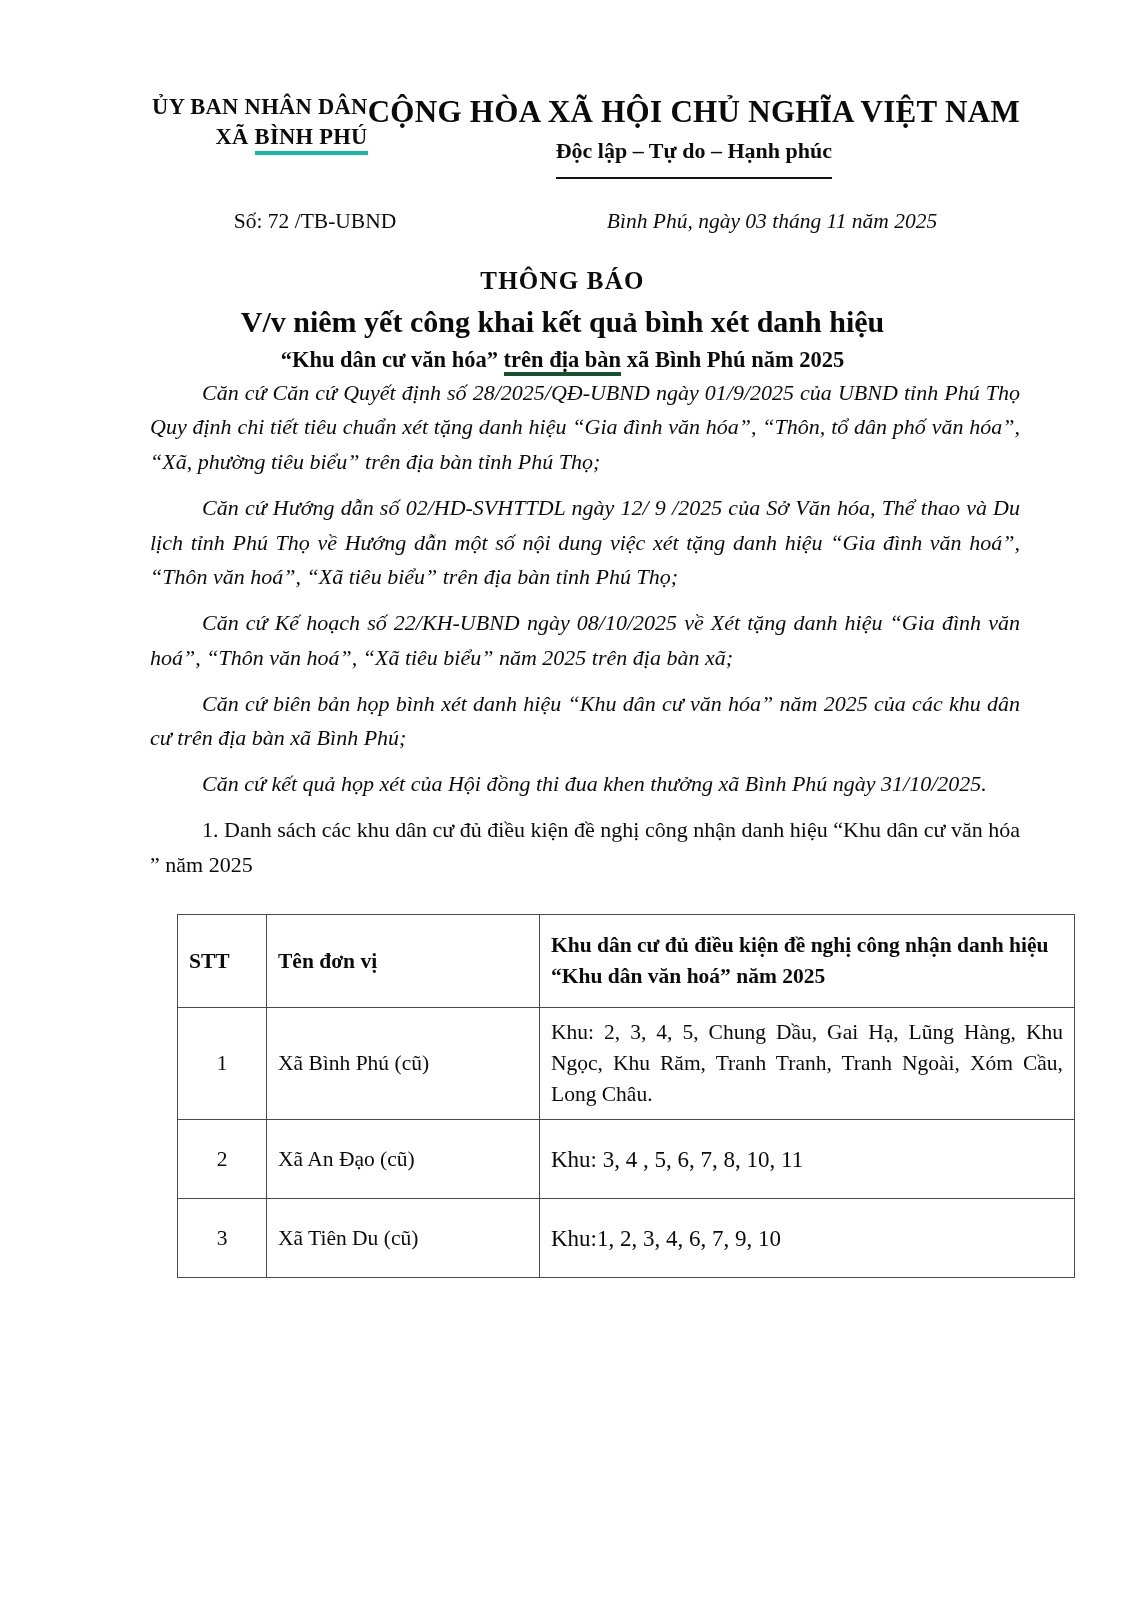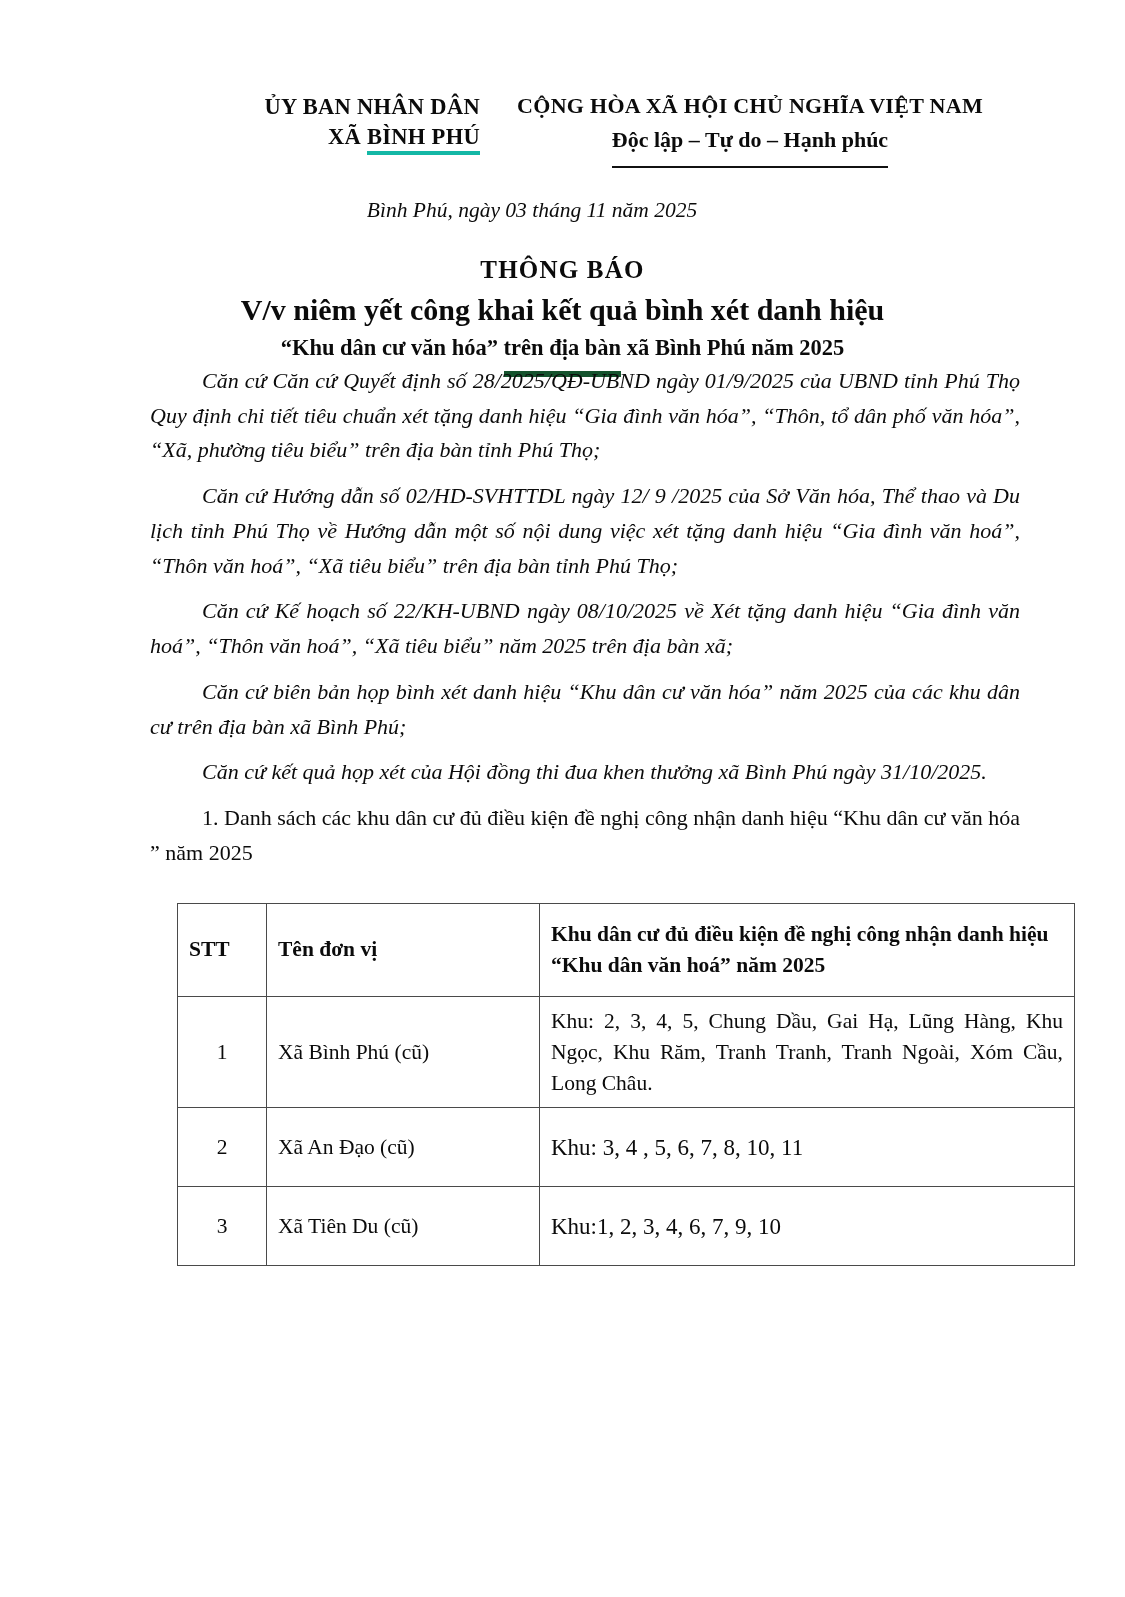--- a/index.html
+++ b/index.html
@@ -51,21 +51,21 @@
   .org-line2 {
     font-size: 22.5px;
     line-height: 1.32;
     display: inline-block;
   }
   .org-line2 .ul-part {
     border-bottom: 4px solid #14b8a6;
     padding-bottom: 2px;
   }
   .nation-line1 {
-    font-size: 22px;
+    font-size: 31px;
     line-height: 1.3;
     white-space: nowrap;
   }
   .nation-line2 {
     font-size: 22px;
     font-weight: bold;
     line-height: 1.5;
     display: inline-block;
     border-bottom: 2px solid #111;
     padding-bottom: 10px;
@@ -107,22 +107,22 @@
     font-weight: bold;
     line-height: 1.42;
     margin-top: 3px;
   }
   .title-sub2 {
     font-size: 22.5px;
     font-weight: bold;
     line-height: 1.42;
   }
   .title-sub2 .ul-part {
-    border-bottom: 6px solid #14532d;
-    padding-bottom: 11px;
+    border-bottom: 4px solid #14532d;
+    padding-bottom: 0;
   }
 
   
   .body-block {
     margin: 0 105px 0 150px;
   }
   p.para {
     margin: 0;
     font-size: 22px;
     line-height: 1.58;
@@ -201,20 +201,21 @@
       <div class="org-line1">ỦY BAN NHÂN DÂN</div>
       <div class="org-line2"><span>XÃ</span> <span class="ul-part">BÌNH PHÚ</span></div>
     </div>
     <div class="header-right">
       <div class="nation-line1">CỘNG HÒA XÃ HỘI CHỦ NGHĨA VIỆT NAM</div>
       <div class="nation-line2">Độc lập – Tự do – Hạnh phúc</div>
     </div>
   </div>
 
   <div class="meta-row">
+    <div class="doc-number">Số: 72  /TB-UBND</div>
     <div class="doc-place-date">Bình Phú, ngày 03 tháng 11  năm 2025</div>
   </div>
 
   <div class="title-block">
     <div class="title-main">THÔNG BÁO</div>
     <div class="title-sub1">V/v niêm yết công khai kết quả bình xét danh hiệu</div>
     <div class="title-sub2"><span>“Khu dân cư văn hóa”</span> <span class="ul-part">trên địa bàn</span> <span>xã Bình Phú năm 2025</span></div>
   </div>
 
   <div class="body-block">

